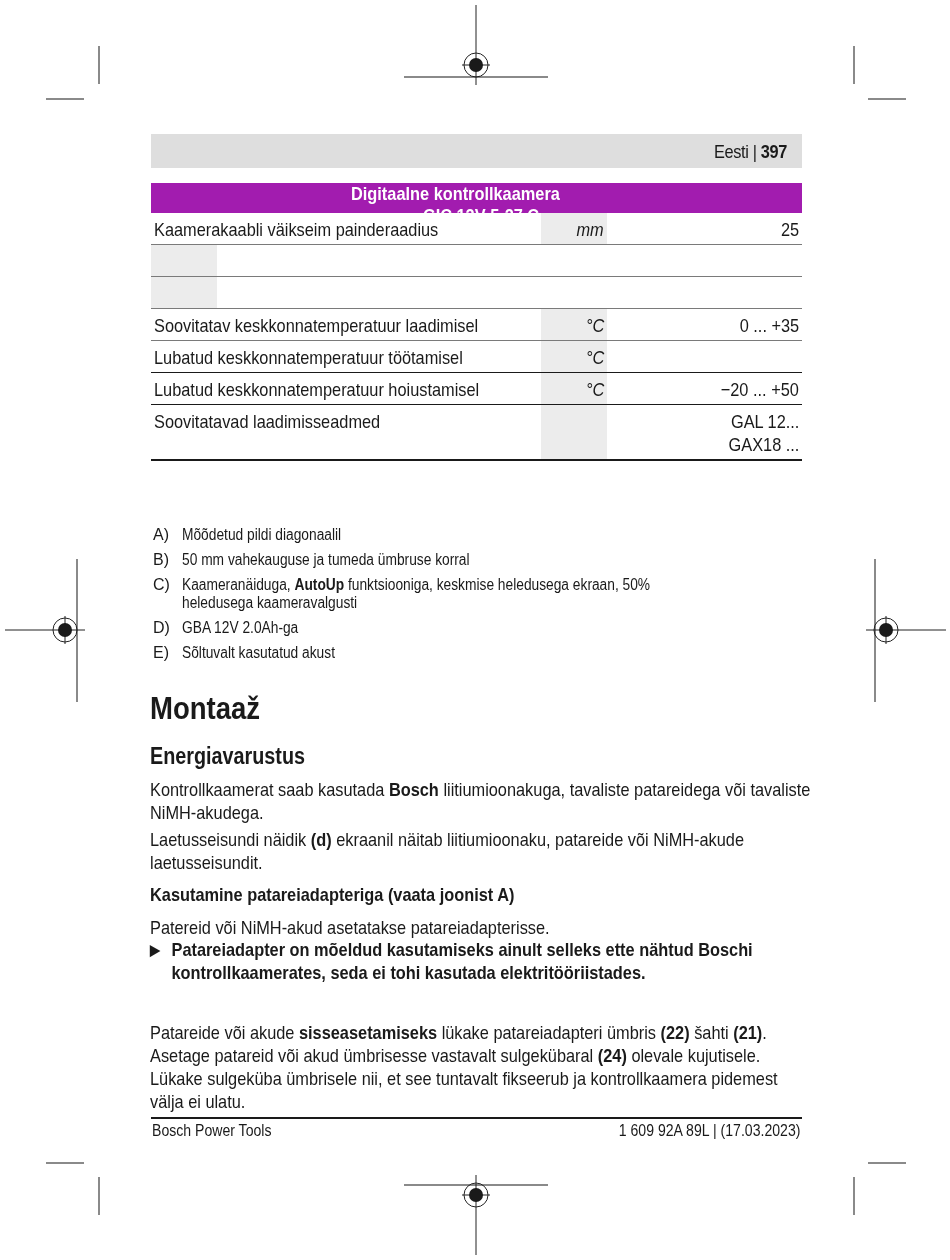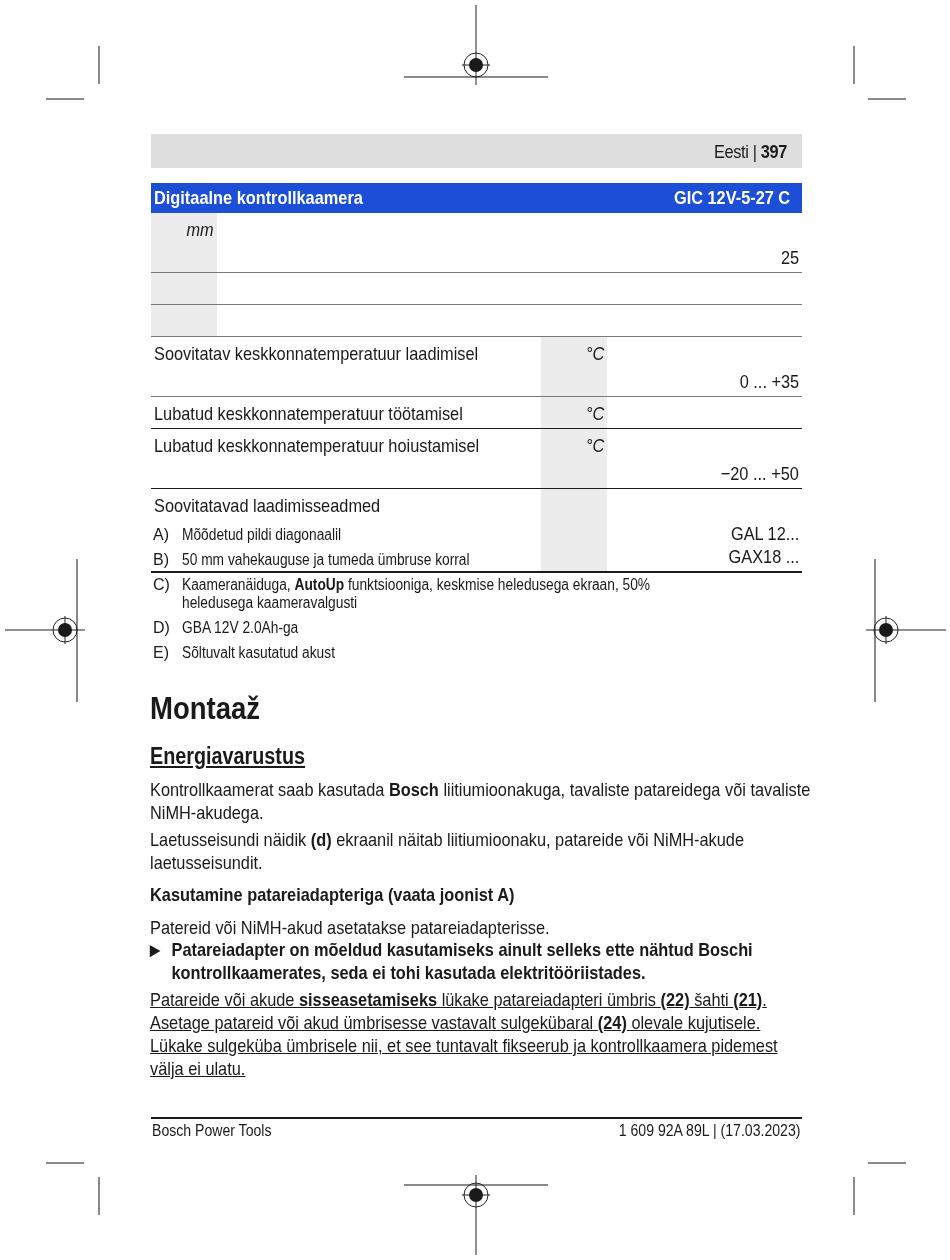--- a/index.html
+++ b/index.html
@@ -22,37 +22,37 @@
   }
   .header-band .pg {
     position: absolute; right: 15px; top: 7px; font-size: 19px; letter-spacing: -0.4px;
     transform: scaleX(0.86); transform-origin: right center;
   }
   .header-band .pg b { font-weight: bold; }
 
   
   .spec { position: absolute; left: 151px; top: 183px; width: 651px; }
   .spec-head {
-    height: 30px; background: #1d4ed8; color: #fff; font-weight: bold;
+    height: 30px; background: #a21caf; color: #fff; font-weight: bold;
     display: flex; justify-content: space-between; align-items: center;
-    font-size: 19px; padding: 0 12px 0 3px; box-sizing: border-box;
+    font-size: 19px; padding: 0 12px 0 3px; box-sizing: border-box; flex-direction: column;
   }
   .spec-head span { transform: scaleX(0.86); }
   .spec-head .l { transform-origin: left center; }
   .spec-head .r { transform-origin: right center; }
   .row { display: flex; border-bottom: 1.5px solid #7a7a7a; }
   .row.dark { border-bottom: 1.5px solid #1a1a1a; }
   .row:last-child { border-bottom: 2px solid #1a1a1a; justify-content: flex-end; }
   .cell { font-size: 19px; line-height: 23px; padding: 5px 3px 3px 3px; box-sizing: border-box; }
   .cell span.t { display: inline-block; transform: scaleX(0.86); }
   .c-label { width: 390px; }
   .c-label span.t { transform-origin: left top; width: 450px; }
   .c-unit { width: 66px; background: #ececec; text-align: right; font-style: italic; }
   .c-unit span.t { transform-origin: right top; }
-  .c-val { flex: 1; text-align: right; margin-top: 28px; }
+  .c-val { flex: 1; text-align: right; }
   .c-val span.t { transform-origin: right top; }
 
   
   .notes { position: absolute; left: 153px; top: 526px; width: 650px; font-size: 16px; }
   .note { display: flex; line-height: 18px; margin-bottom: 7px; }
   .note .k { width: 29px; flex: none; }
   .note .v { flex: 1; transform: scaleX(0.86); transform-origin: left top; width: 680px; }
 
   
   .body { position: absolute; left: 150px; width: 680px; }
@@ -117,20 +117,21 @@
   </div>
 </div>
 
 <div class="spec">
   <div class="spec-head">
     <span class="l">Digitaalne kontrollkaamera</span>
     <span class="r">GIC 12V-5-27 C</span>
   </div>
   <div id="spec-rows">
       <div class="row">
+        <div class="cell c-label"><span class="t" style="white-space: pre-line;">Kaamerakaabli väikseim painderaadius</span></div>
         <div class="cell c-unit"><span class="t" style="white-space: pre-line;">mm</span></div>
         <div class="cell c-val"><span class="t" style="white-space: pre-line;">25</span></div>
       </div>
       <div class="row">
         <div class="cell c-unit"><span class="t" style="white-space: pre-line;"></span></div>
       </div>
       <div class="row">
         <div class="cell c-unit"><span class="t" style="white-space: pre-line;"></span></div>
       </div>
       <div class="row">
@@ -175,41 +176,41 @@
     </div>
   <div class="note">
       <span class="k">E)</span>
       <span class="v">Sõltuvalt kasutatud akust</span>
     </div>
 </div>
 
 <div class="body" style="top:690px;">
   <div class="h1">Montaaž</div>
 </div>
-<div class="body" style="top:743px;text-decoration:underline;">
+<div class="body" style="top:743px;">
   <div class="h2">Energiavarustus</div>
 </div>
 <div class="body" style="top:778px;">
   <div class="p"><span>Kontrollkaamerat saab kasutada </span><b>Bosch</b><span> liitiumioonakuga, tavaliste patareidega või tavaliste NiMH-akudega.</span></div>
 </div>
 <div class="body" style="top:828px;">
   <div class="p"><span>Laetusseisundi näidik </span><b>(d)</b><span> ekraanil näitab liitiumioonaku, patareide või NiMH-akude laetusseisundit.</span></div>
 </div>
 <div class="body" style="top:884px;">
   <div class="h3">Kasutamine patareiadapteriga (vaata joonist A)</div>
 </div>
 <div class="body" style="top:916px;">
   <div class="p">Patereid või NiMH-akud asetatakse patareiadapterisse.</div>
 </div>
 <div class="body" style="top:938px;">
   <div class="warn">
       <span class="arrow">▶</span>
       <span>Patareiadapter on mõeldud kasutamiseks ainult selleks ette nähtud Boschi kontrollkaamerates, seda ei tohi kasutada elektritööriistades.</span>
     </div>
 </div>
-<div class="body" style="top:988px;text-decoration:underline;">
+<div class="body" style="top:1021px;">
   <div class="p"><span>Patareide või akude </span><b>sisseasetamiseks</b><span> lükake patareiadapteri ümbris </span><b>(22)</b><span> šahti </span><b>(21)</b><span>. Asetage patareid või akud ümbrisesse vastavalt sulgekübaral </span><b>(24)</b><span> olevale kujutisele. Lükake sulgeküba ümbrisele nii, et see tuntavalt fikseerub ja kontrollkaamera pidemest välja ei ulatu.</span></div>
 </div>
 
 <div class="footer">
   <span class="l">Bosch Power Tools</span>
   <span class="r">1 609 92A 89L | (17.03.2023)</span>
 </div>
 
 </body></html>

